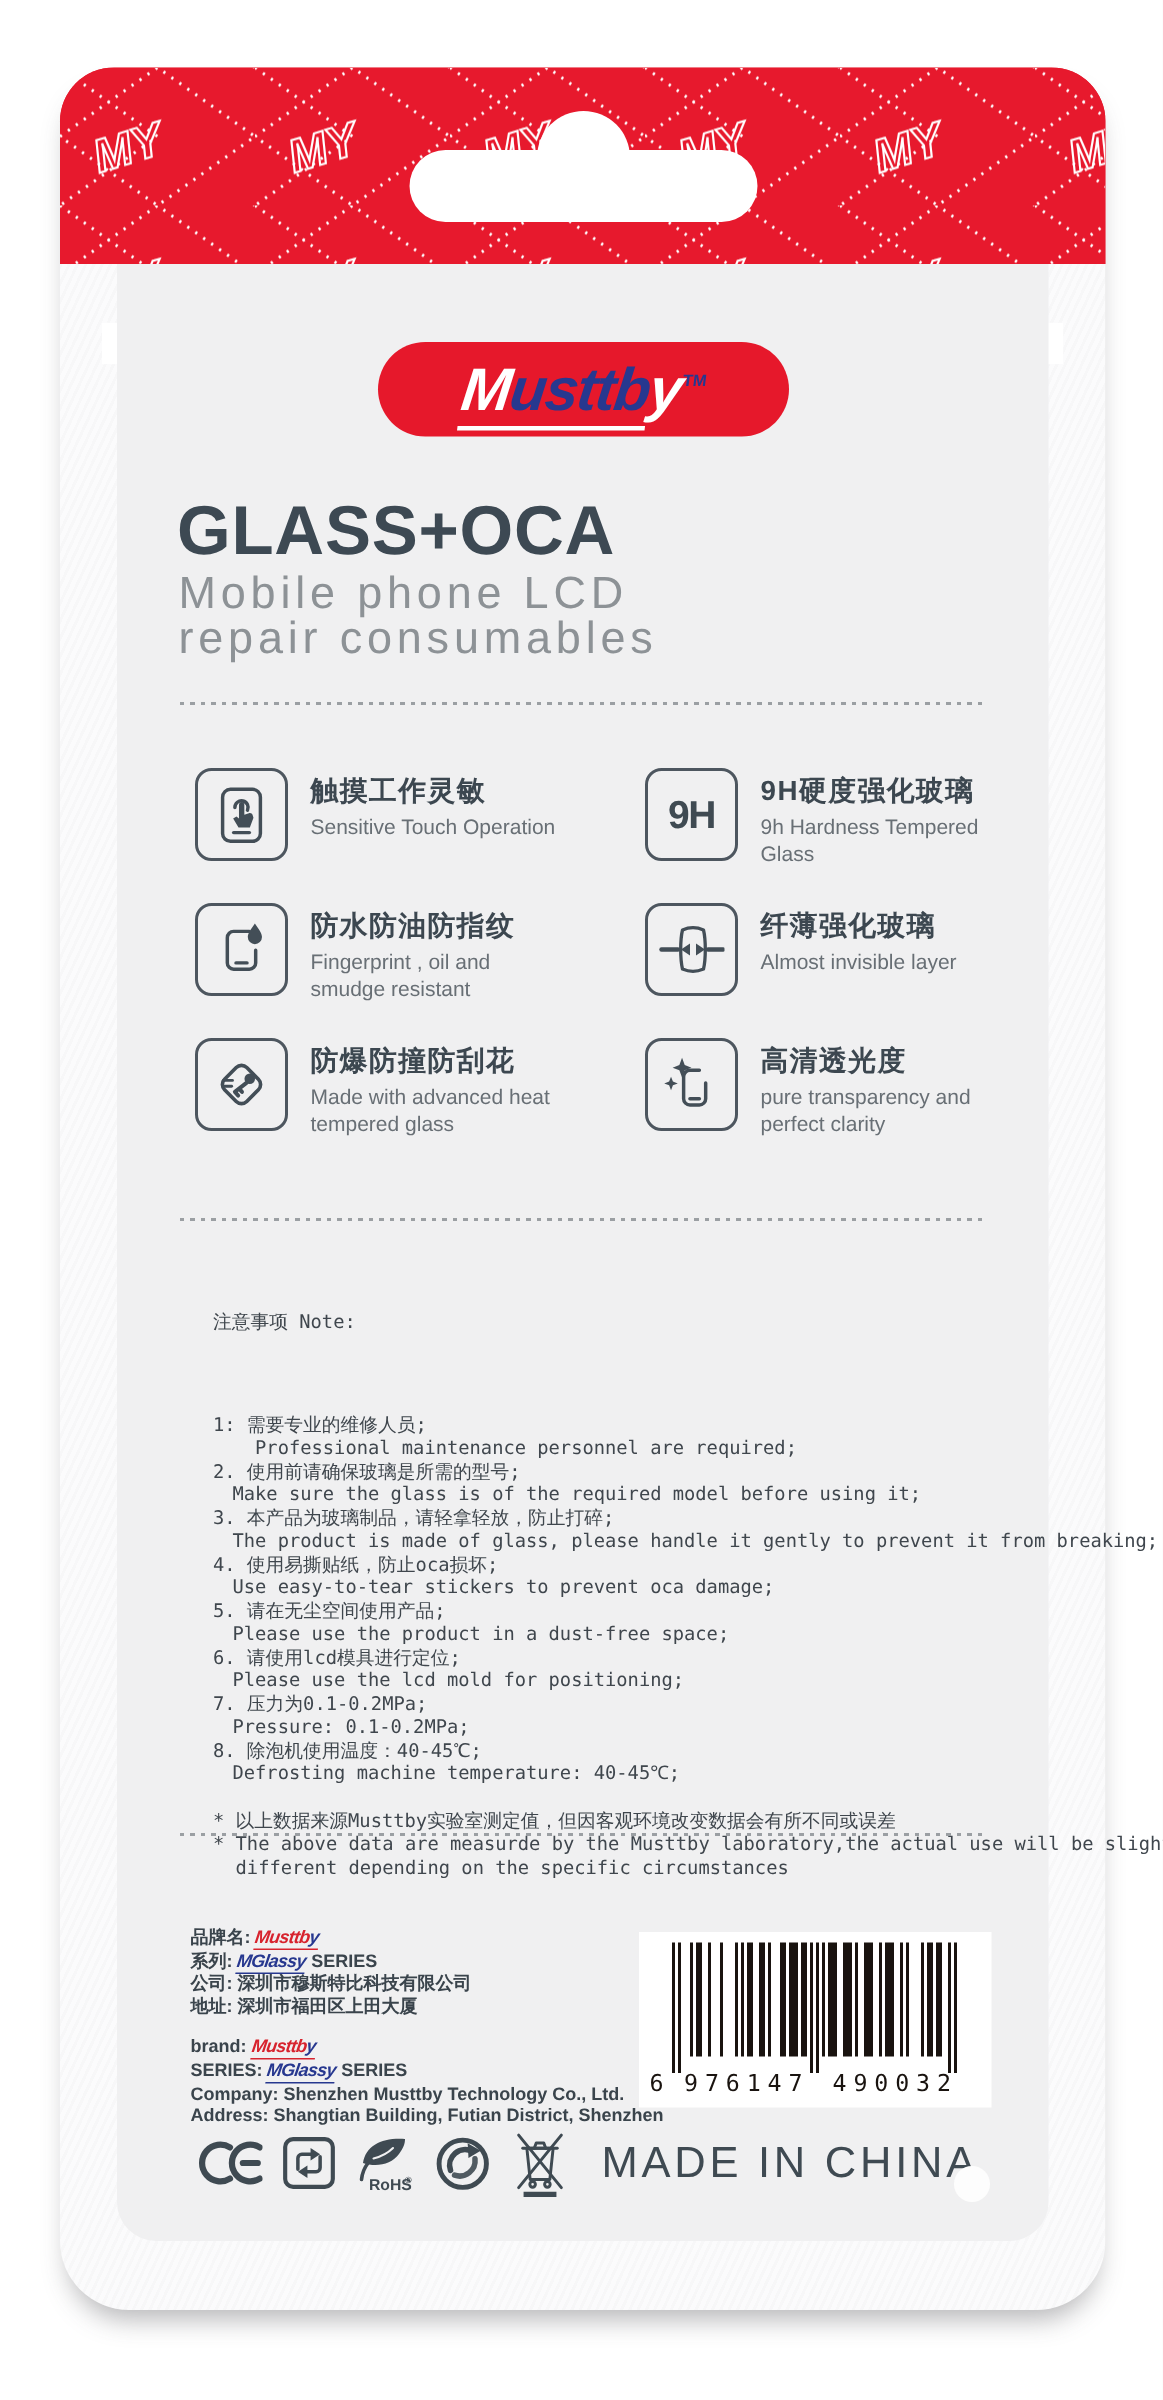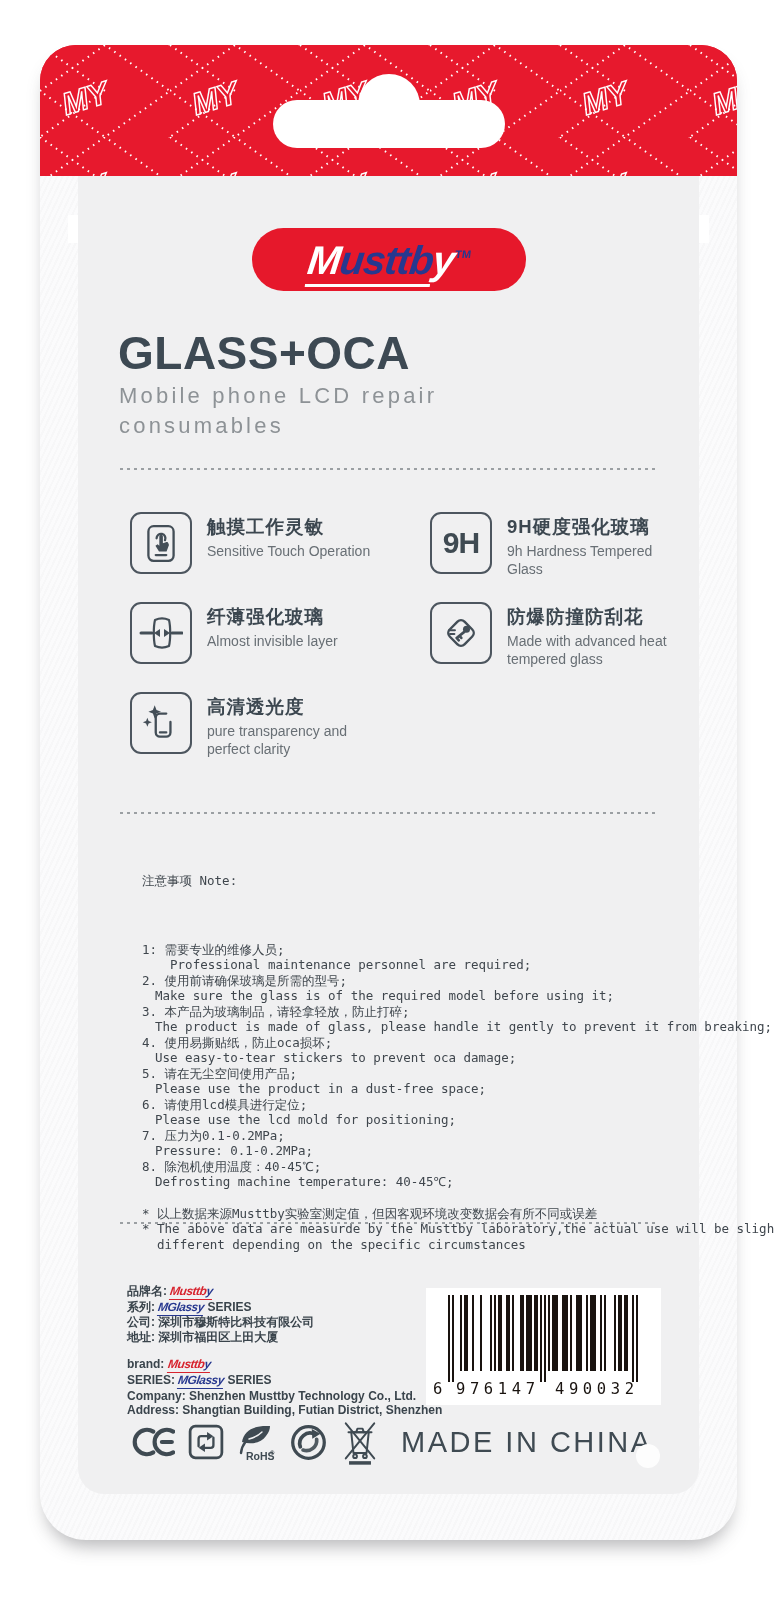--- a/index.html
+++ b/index.html
@@ -41,36 +41,36 @@
     transform:skewX(-7deg);letter-spacing:-1px;position:relative;padding-right:14px;}
   .lg-main{border-bottom:3px solid #ffffff;padding-bottom:2px;}
   .lg-m,.lg-y{color:#ffffff;}
   .lg-mid{color:#27388f;}
   .lg-tm{position:absolute;top:-6px;right:-2px;font-size:11px;color:#27388f;
     font-style:normal;letter-spacing:0;}
 
   
   .page-title{position:absolute;left:40px;top:150px;font-size:46px;font-weight:600;
     color:#3d4953;letter-spacing:.5px;}
-  .page-subtitle{position:absolute;left:41px;top:205px;width:370px;font-size:22px;
+  .page-subtitle{position:absolute;left:41px;top:205px;width:370px;font-size:30px;
     line-height:30px;color:#8d9296;letter-spacing:3.2px;}
 
   .divider{position:absolute;left:42px;width:537px;height:2px;
     background:repeating-linear-gradient(90deg,#9b9fa3 0 3px,transparent 3px 7px);}
   .div1{top:292px;} .div2{top:636px;} .div3{top:1046px;}
 
   
   .features-grid{position:absolute;left:52px;top:336px;width:560px;
     display:grid;grid-template-columns:300px 260px;row-gap:24px;}
   .feature-card{display:flex;gap:15px;height:66px;}
   .icon-box{flex:0 0 62px;width:62px;height:62px;border:2px solid #4d565f;border-radius:11px;
     display:flex;align-items:center;justify-content:center;box-sizing:border-box;}
   .icon-box svg{stroke:#434e57;fill:none;stroke-width:2.2;stroke-linecap:round;stroke-linejoin:round;}
   .icon-box .fill{fill:#434e57;stroke:none;}
-  .nineh{font-size:30px;font-weight:bold;color:#3f4a52;letter-spacing:-1px;}
+  .nineh{font-size:26px;font-weight:bold;color:#3f4a52;letter-spacing:-1px;}
   .ft-text{padding-top:2px;}
   .ft-cn{font-size:18.5px;font-weight:bold;color:#3c4750;letter-spacing:1px;}
   .ft-en{font-size:14px;line-height:17.5px;color:#686f75;margin-top:4px;width:172px;}
 
   
   .notes{position:absolute;left:64px;top:666px;width:540px;color:#3f464d;
     font-family:"DejaVu Sans Mono","Liberation Mono",monospace;
     font-size:12.5px;line-height:15.5px;white-space:pre;}
   .notes-head{margin-bottom:22px;}
   .note-en{padding-left:13px;}
@@ -164,20 +164,33 @@
               <div class="ft-en">Sensitive Touch Operation</div>
             </div>
           </div>
           <div class="feature-card">
             <div class="icon-box">
               <span class="nineh">9H</span>
             </div>
             <div class="ft-text">
               <div class="ft-cn">9H硬度强化玻璃</div>
               <div class="ft-en">9h Hardness Tempered Glass</div>
+            </div>
+          </div>
+          <div class="feature-card">
+            <div class="icon-box">
+              <svg width="42" height="42" viewBox="0 0 40 40">
+                <path d="M25 8.5H15a4 4 0 0 0-4 4v16a4 4 0 0 0 4 4h10a4 4 0 0 0 4-4V20.5"></path>
+                <line x1="16.5" y1="28.5" x2="23.5" y2="28.5"></line>
+                <path class="fill" d="M28.5 3.5c2.7 3.9 4.5 6.4 4.5 8.6a4.5 4.5 0 0 1-9 0c0-2.2 1.8-4.7 4.5-8.6z"></path>
+              </svg>
+            </div>
+            <div class="ft-text">
+              <div class="ft-cn">防水防油防指纹</div>
+              <div class="ft-en">Fingerprint , oil and smudge resistant</div>
             </div>
           </div>
           <div class="feature-card">
             <div class="icon-box">
               <svg width="44" height="42" viewBox="0 0 44 40">
                 <path d="M16 7c4.5-2 9.5-2 14 0 1.6 6.5 1.6 19.5 0 26-4.5 2-9.5 2-14 0-1.6-6.5-1.6-19.5 0-26z"></path>
                 <line x1="2" y1="20" x2="13" y2="20" stroke-width="3"></line>
                 <line x1="33" y1="20" x2="43" y2="20" stroke-width="3"></line>
                 <path class="fill" d="M15 20 l6-4 v8 z"></path>
                 <path class="fill" d="M31 20 l-6-4 v8 z"></path>

